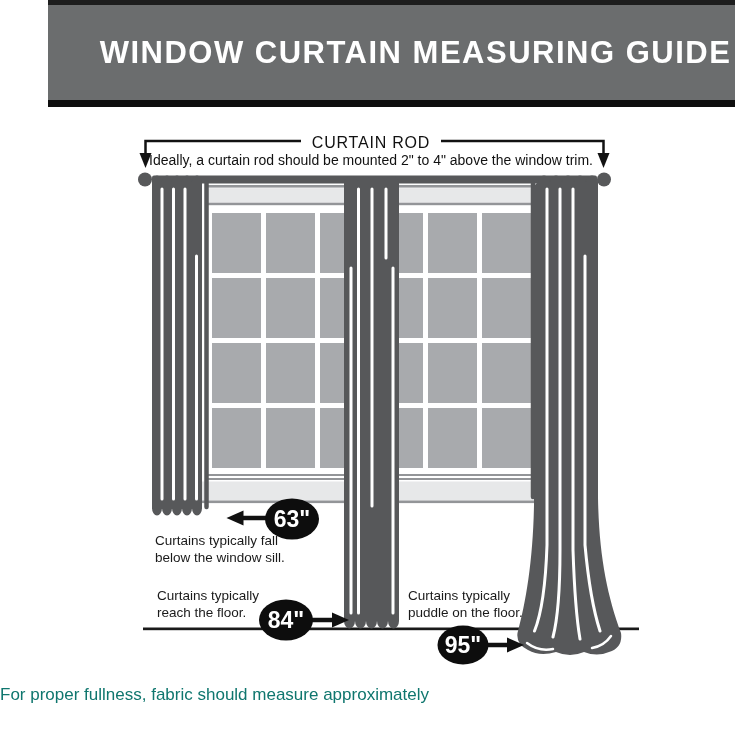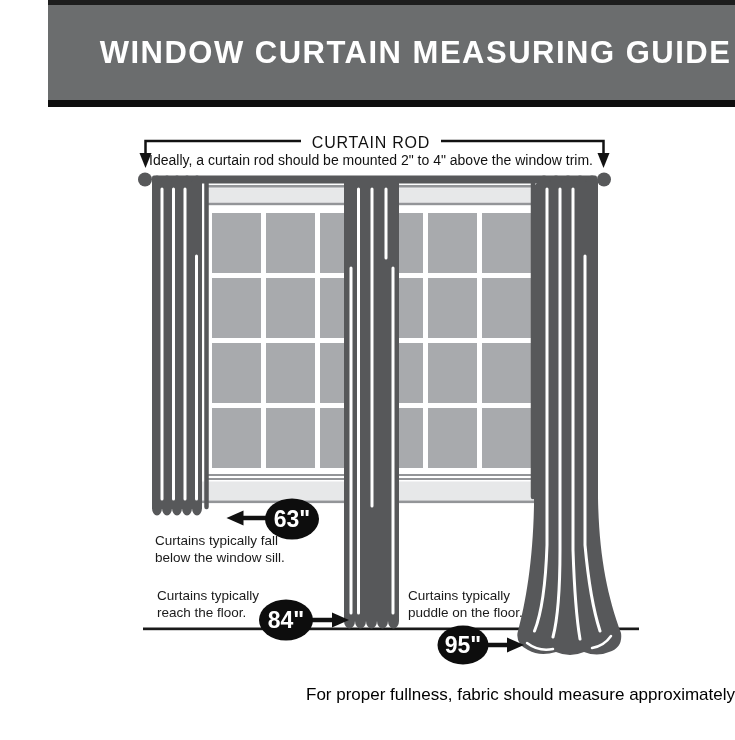--- a/index.html
+++ b/index.html
@@ -11,22 +11,22 @@
     position:absolute;top:0;left:0;width:735px;height:95px;
     background:#6b6d6e;border-top:5px solid #1d1d1d;border-bottom:7px solid #0e0e0e;
     display:flex;align-items:center;justify-content:center;box-sizing:content-box;margin-left:48px;
   }
   .banner h1{
     margin:0;color:#ffffff;font-size:31px;font-weight:bold;letter-spacing:1.5px;
     white-space:nowrap;
   }
   .diagram{position:absolute;top:0;left:0;}
   .footer{
-    position:absolute;top:683px;left:0;width:735px;text-align:right;
-    color:#000000;font-size:17px;line-height:23px;
+    position:absolute;top:683px;left:0;width:735px;text-align:left;
+    color:#0f766e;font-size:17px;line-height:23px;
   }
   svg text{font-family:"Liberation Sans", sans-serif;}
   .rod-label{font-size:16px;letter-spacing:0.8px;fill:#111111;}
   .rod-note{font-size:14px;fill:#111111;}
   .note{font-size:13.5px;fill:#1a1a1a;}
   .badge-text{font-size:23px;font-weight:bold;fill:#ffffff;}
 </style>
 </head>
 <body>
 

